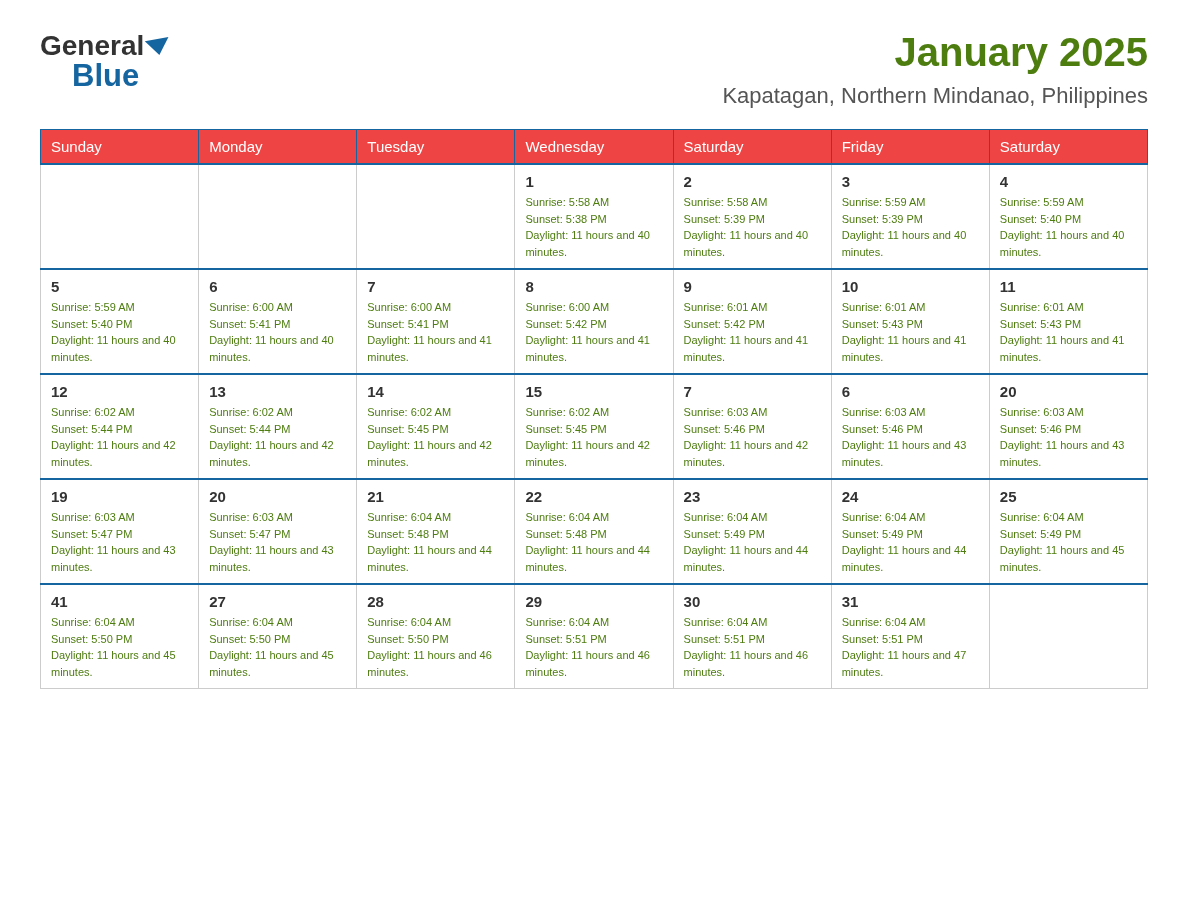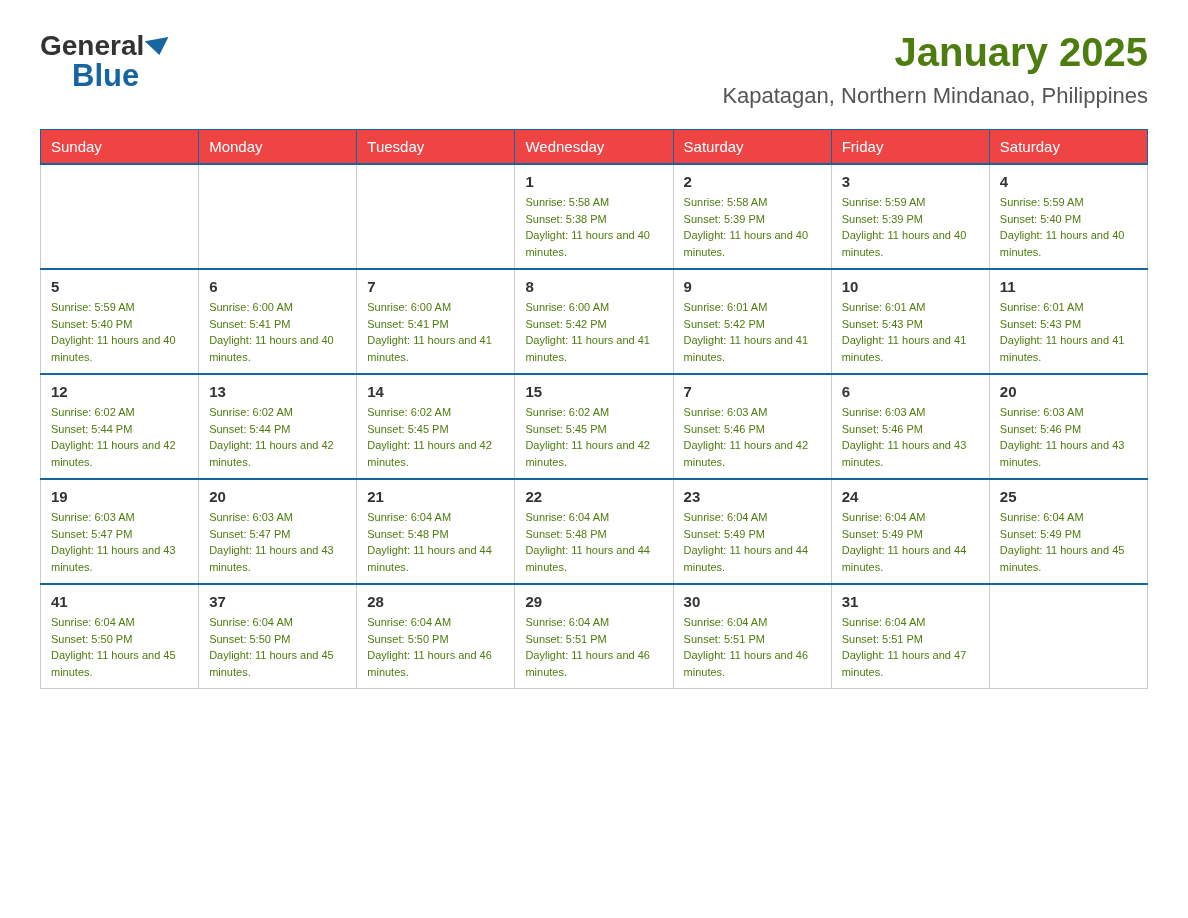--- a/index.html
+++ b/index.html
@@ -265,21 +265,21 @@
           <span class="day-number">25</span>
           <div class="day-info">Sunrise: 6:04 AM<br>Sunset: 5:49 PM<br>Daylight: 11 hours and 45 minutes.</div>
         </td>
       </tr>
       <tr>
         <td>
           <span class="day-number">41</span>
           <div class="day-info">Sunrise: 6:04 AM<br>Sunset: 5:50 PM<br>Daylight: 11 hours and 45 minutes.</div>
         </td>
         <td>
-          <span class="day-number">37</span>
+          <span class="day-number">27</span>
           <div class="day-info">Sunrise: 6:04 AM<br>Sunset: 5:50 PM<br>Daylight: 11 hours and 45 minutes.</div>
         </td>
         <td>
           <span class="day-number">28</span>
           <div class="day-info">Sunrise: 6:04 AM<br>Sunset: 5:50 PM<br>Daylight: 11 hours and 46 minutes.</div>
         </td>
         <td>
           <span class="day-number">29</span>
           <div class="day-info">Sunrise: 6:04 AM<br>Sunset: 5:51 PM<br>Daylight: 11 hours and 46 minutes.</div>
         </td>

